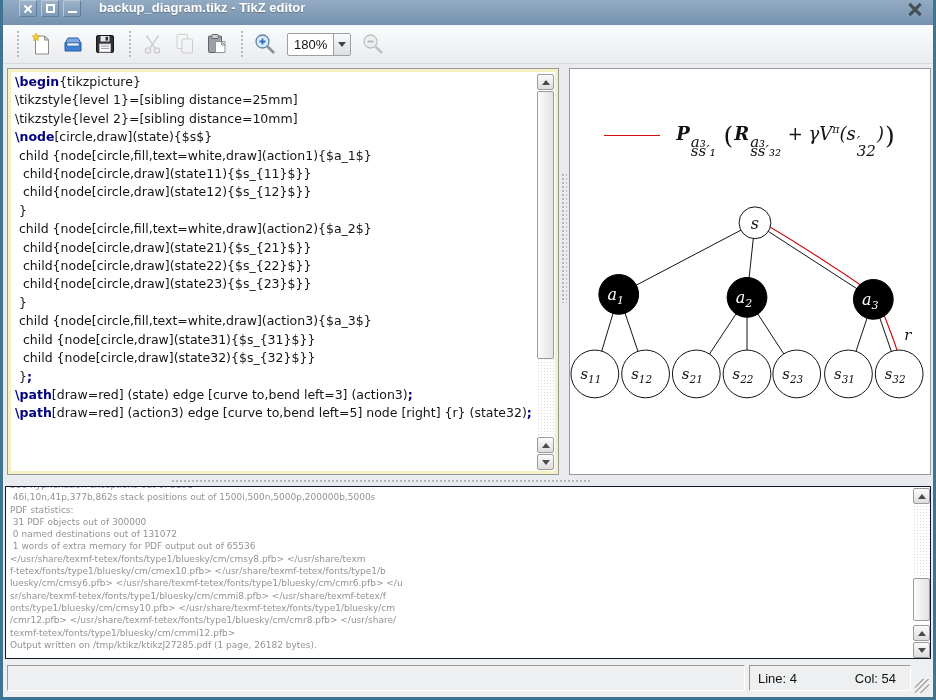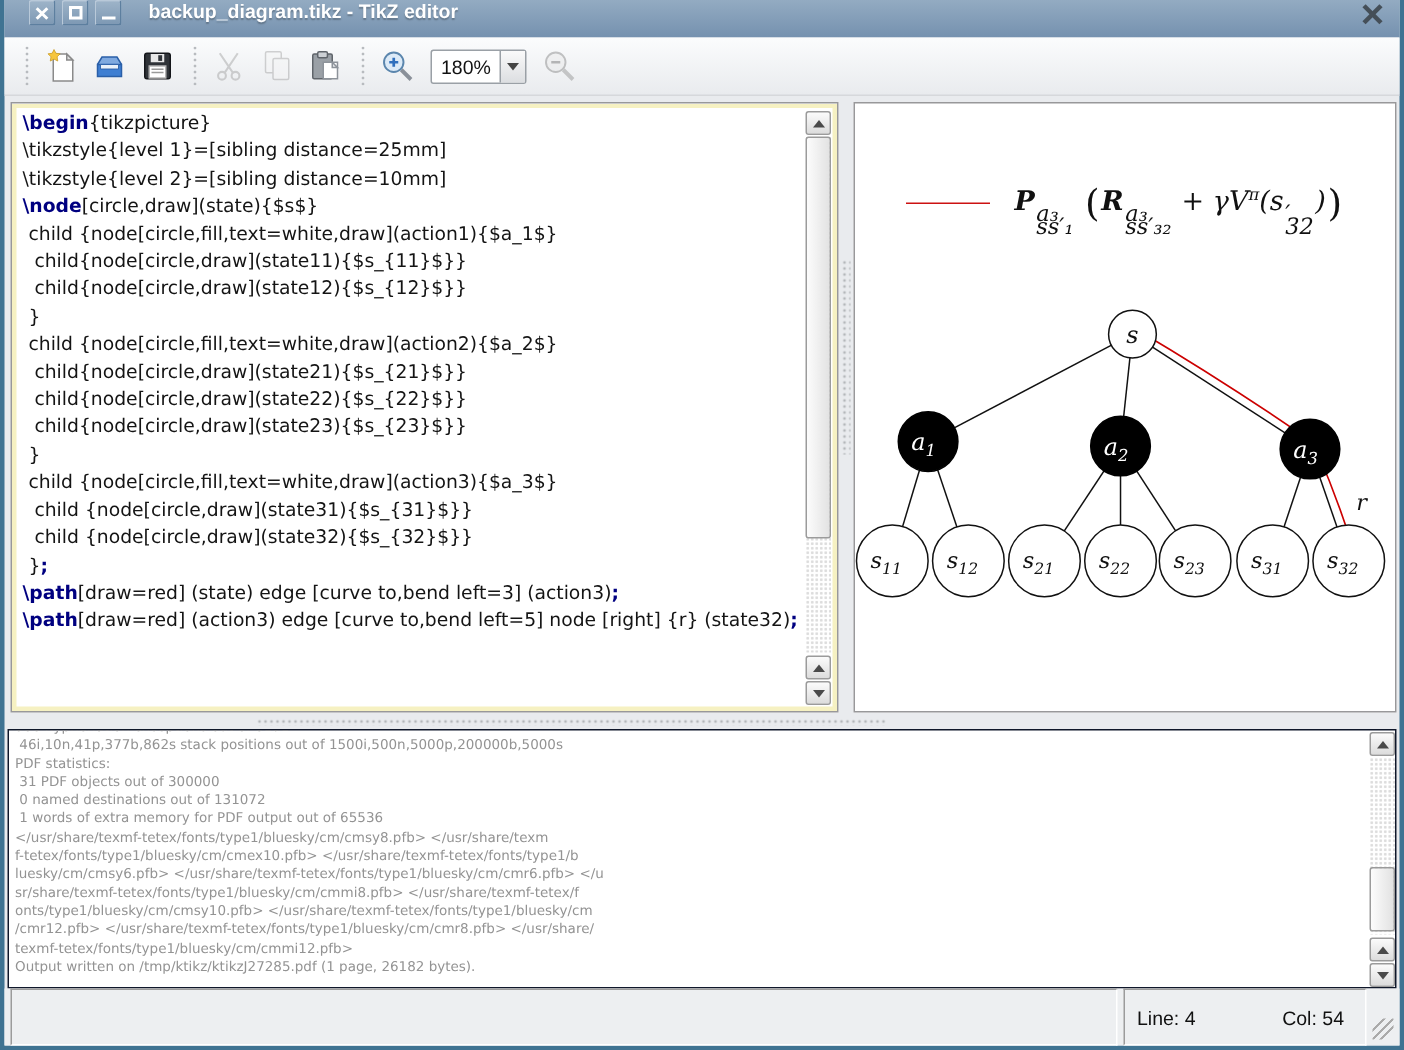--- a/index.html
+++ b/index.html
@@ -98,21 +98,21 @@
 
   
   .messages-frame { height:173px; flex:0 0 173px; margin:0 2px; background:#fff;
                     border:1px solid #0f172a; display:flex; overflow:hidden; }
   .msg-lines { flex:1; overflow:hidden; padding-left:4px; margin-top:-8px;
                font-family:"DejaVu Sans",sans-serif; font-size:9px; line-height:12.3px;
                color:#939393; white-space:pre; }
 
   
   .statusbar { height:38px; flex:0 0 38px; display:flex; align-items:center; padding:0 4px; background:#edeff1; }
-  .status-frame { border:1px solid; border-color:#9b9b9b #ffffff #ffffff #9b9b9b; height:38px; }
+  .status-frame { border:1px solid; border-color:#9b9b9b #ffffff #ffffff #9b9b9b; height:26px; }
   .status-empty { flex:1; margin-right:4px; }
   .status-linecol { width:162px; display:flex; align-items:center; justify-content:space-between;
                     padding:0 14px 0 8px; font-size:13px; color:#111; }
   .grip { width:14px; height:14px; margin-left:4px; align-self:flex-end; margin-bottom:4px;
           background:linear-gradient(135deg,transparent 0 5px,#aaa 5px 6.5px,transparent 6.5px 9px,#aaa 9px 10.5px,transparent 10.5px 13px,#aaa 13px 14.5px,transparent 14.5px); }
 </style>
 </head>
 <body>
 
 <div class="window">

